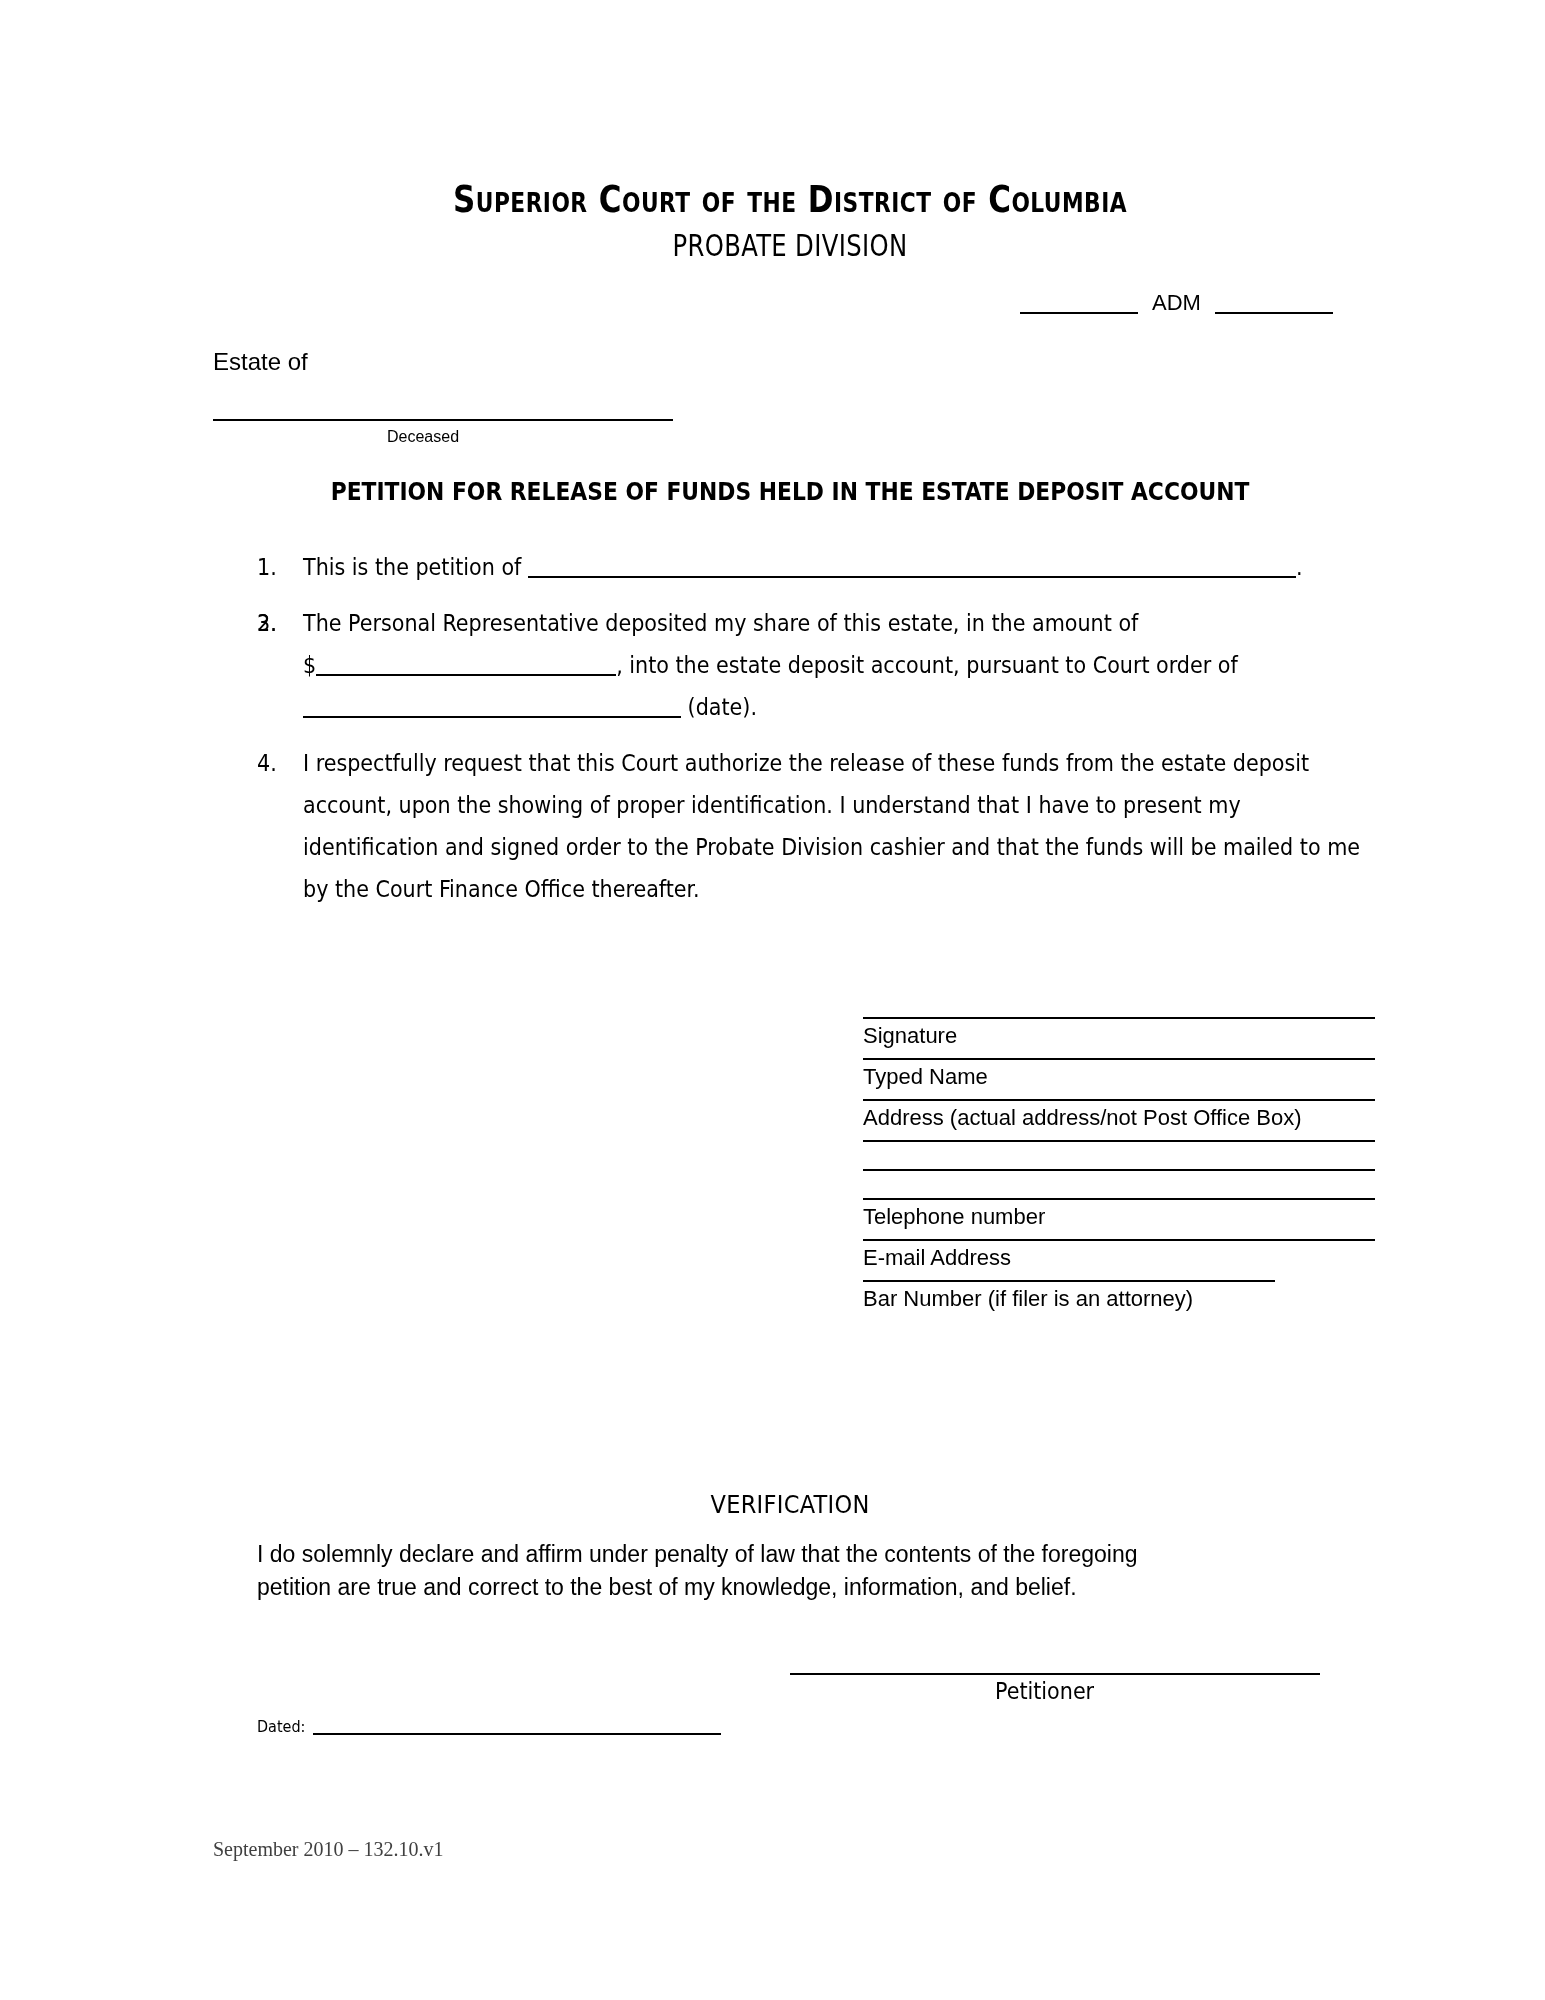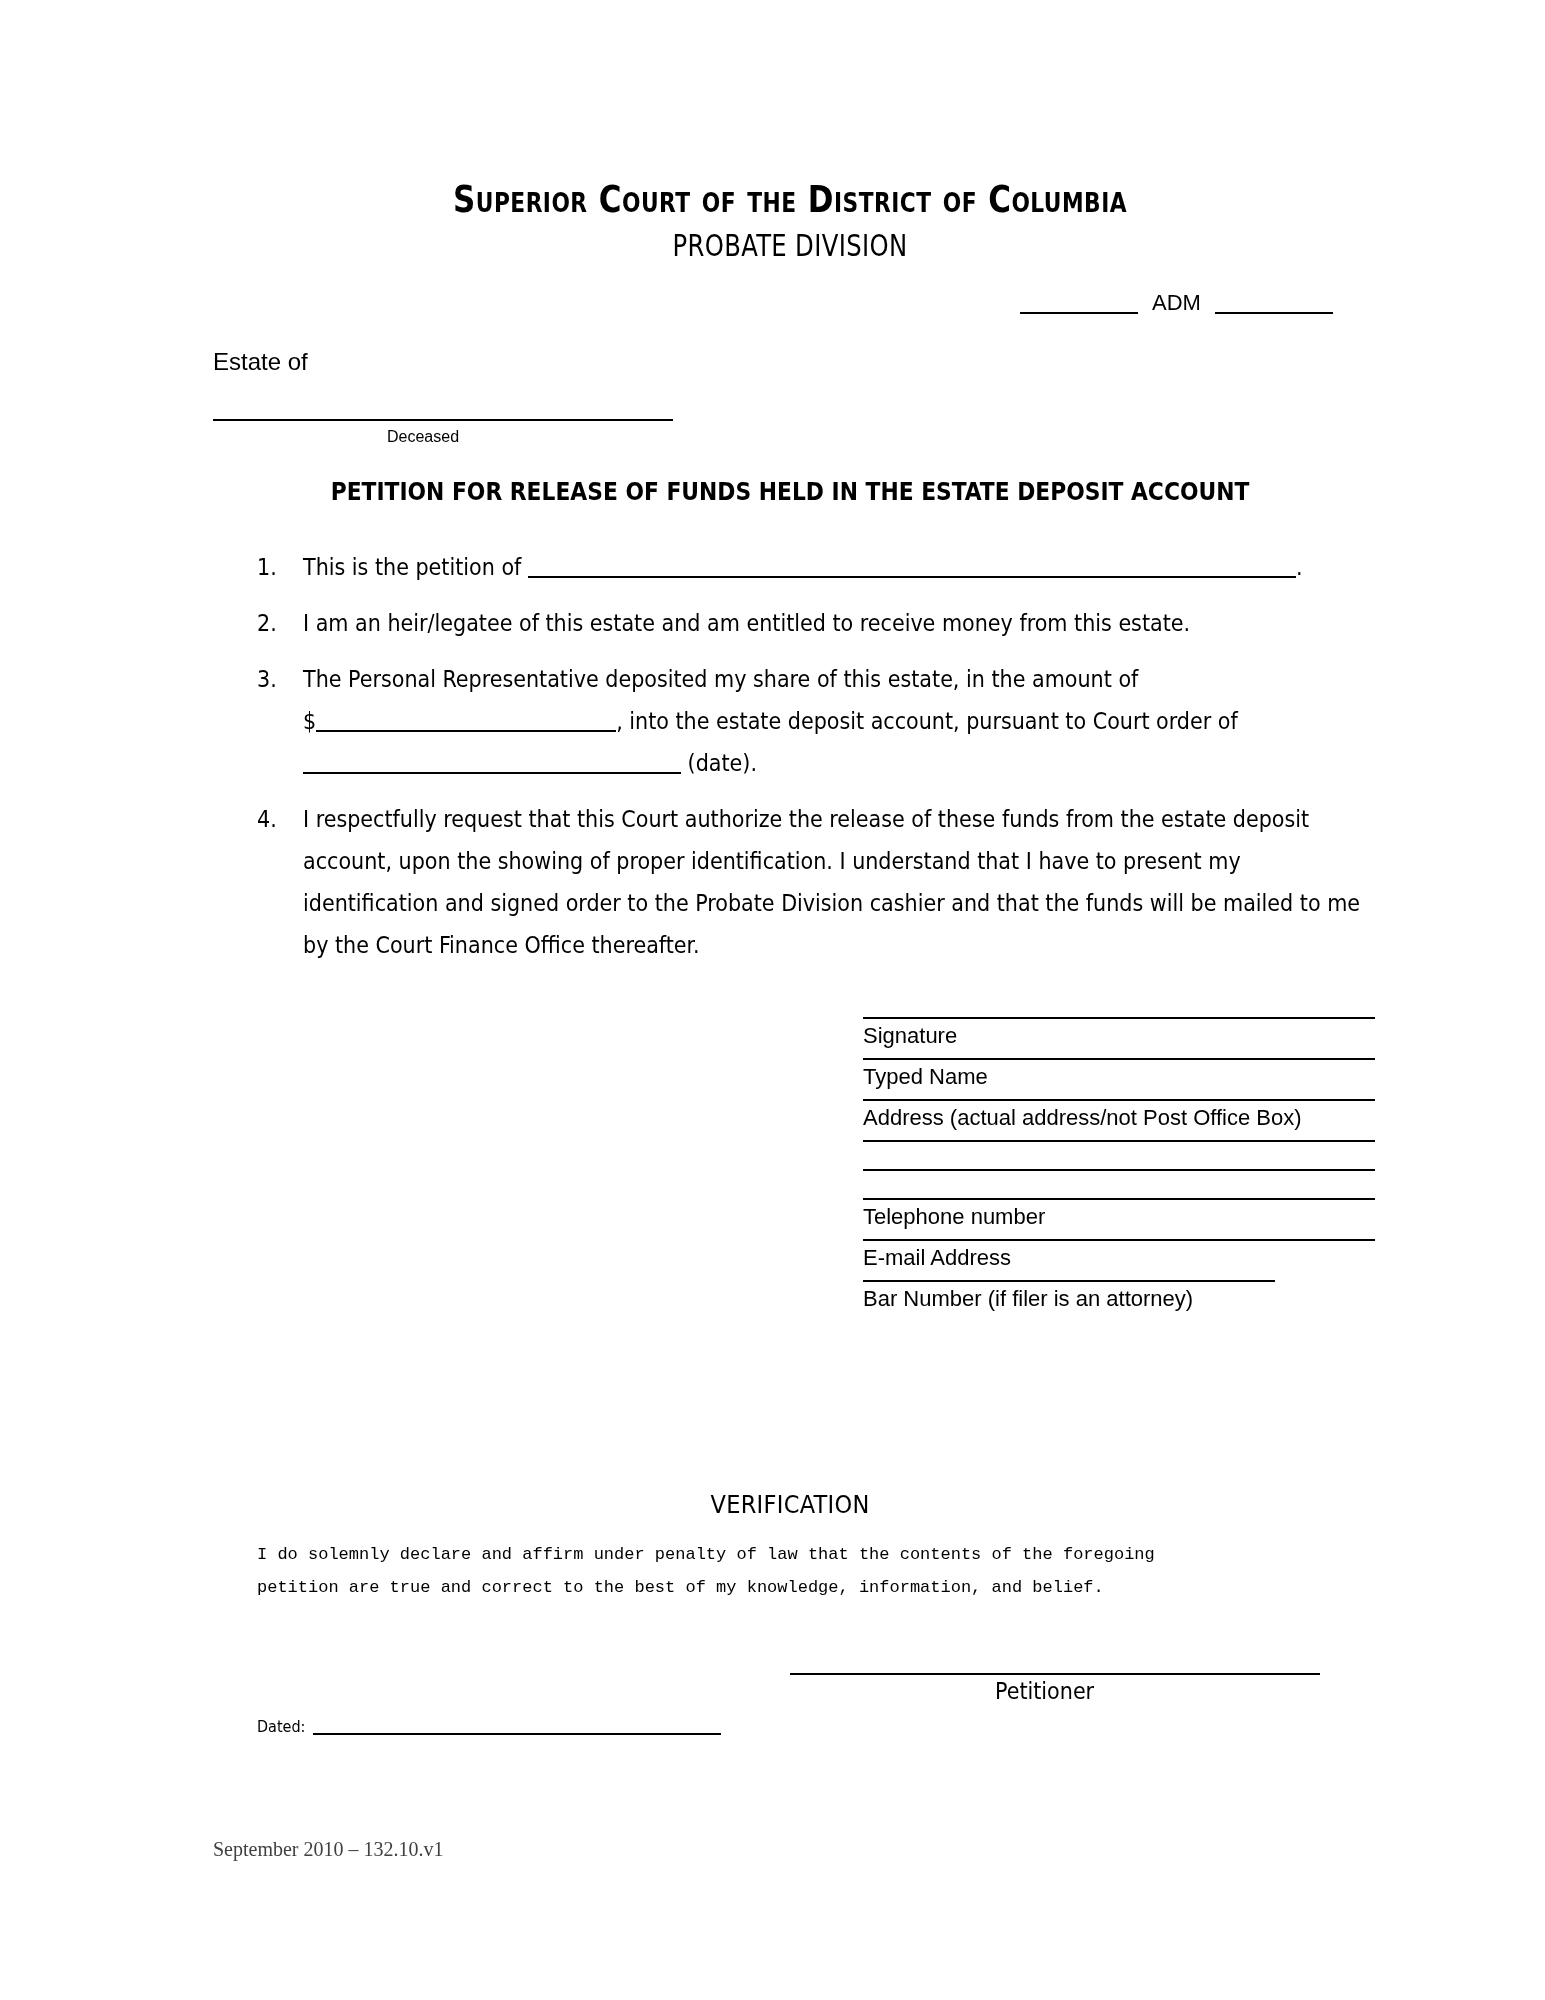--- a/index.html
+++ b/index.html
@@ -172,22 +172,22 @@
     font-family: "DejaVu Sans Condensed", "Liberation Sans Narrow", "Liberation Sans", sans-serif;
     font-weight: normal;
     font-size: 25px;
     letter-spacing: 0.3px;
   }
   .verification-text {
     position: absolute;
     top: 1538px;
     left: 222px;
     width: 1010px;
-    font-family: Liberation Mono, monospace;
-    font-size: 17px;
+    font-family: Liberation Sans, sans-serif;
+    font-size: 23px;
     line-height: 33px;
   }
 
   
   .petitioner-line {
     position: absolute;
     top: 1672px;
     left: 755px;
     width: 530px;
     border-bottom: 2px solid #000;
@@ -253,21 +253,20 @@
   <div class="items">
 
     <div class="item">
       <span class="num">1.</span>
       <span>This is the petition of</span>
       <span class="ln ln-petition"></span><span>.</span>
     </div>
 
     <div class="item">
       <span class="num">2.</span>
-      <span>I am an heir/legatee of this estate and am entitled to receive money from this estate.</span>
     </div>
 
     <div class="item">
       <span class="num">3.</span>
       <span>The Personal Representative deposited my share of this estate, in the amount of</span><br>
       <span>$</span><span class="ln ln-amount"></span><span>, into the estate deposit account, pursuant to Court order of</span><br>
       <span class="ln ln-date"></span> <span>(date).</span>
     </div>
 
     <div class="item item-4">

